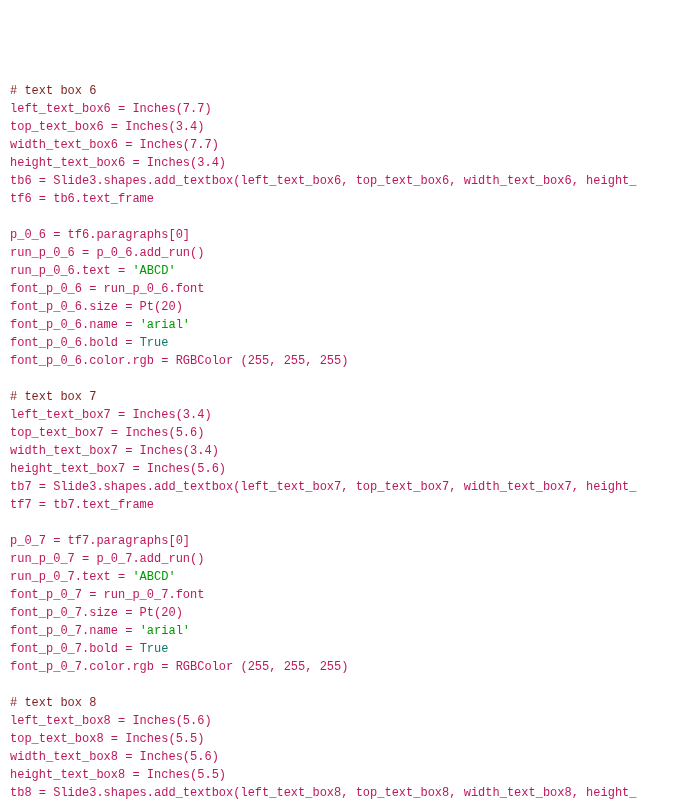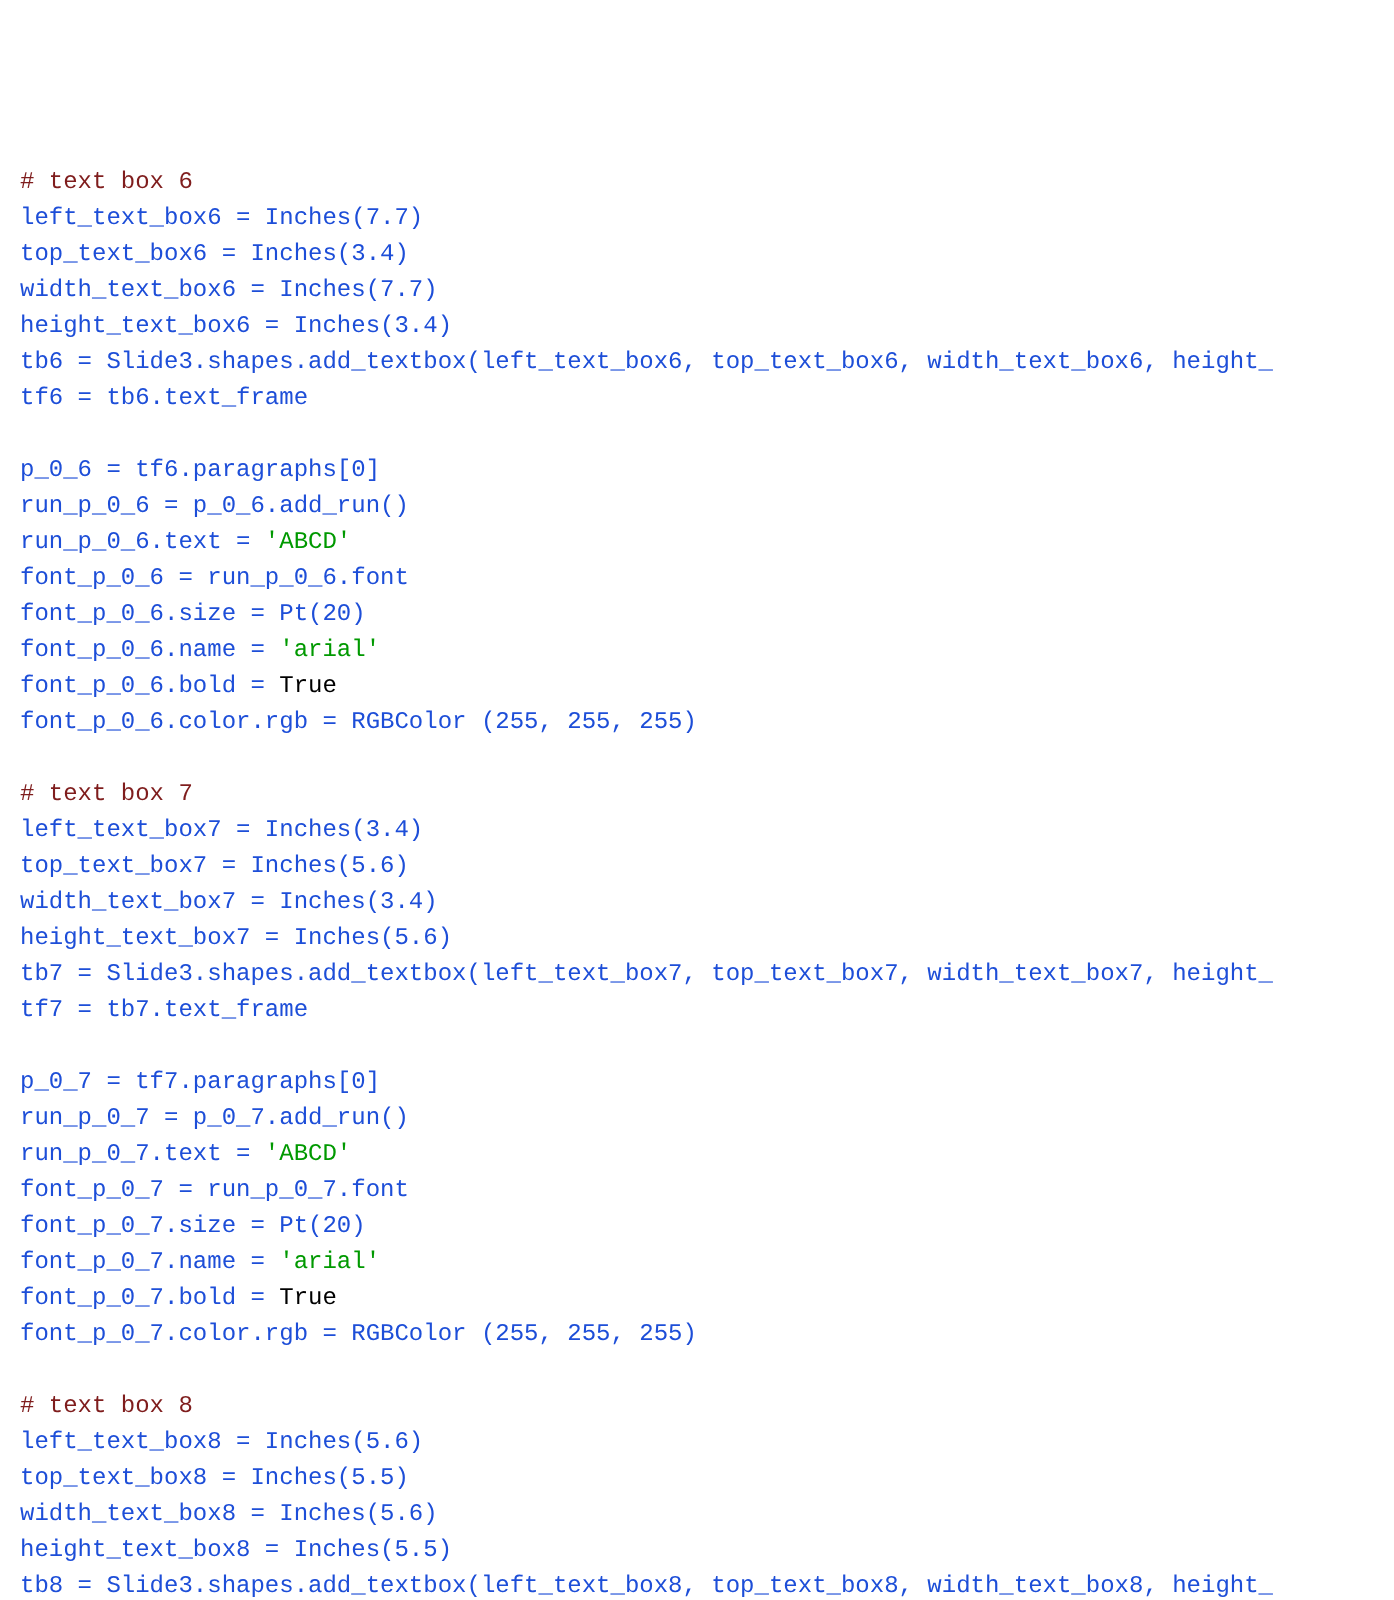--- a/index.html
+++ b/index.html
@@ -7,22 +7,22 @@
     padding: 10px;
     font-family: "Courier New", monospace;
     font-size: 12px;
     line-height: 1.5;
     color: #000;
     background: #fff;
     white-space: pre;
   }
   .comment { color: #7f1d1d; }
   .str { color: #009900; text-align: right; }
-  .const { color: #000000; }
-  .ident { color: #1d4ed8; margin-top: 10px; }
+  .const { color: #0f766e; }
+  .ident { color: #be185d; margin-top: 10px; }
 </style>
 </head>
 <body>
 
 
 
 <div id="code"><div><span class="comment"># text box 6</span></div><div><span class="ident">left_text_box6 = Inches(7.7)</span></div><div><span class="ident">top_text_box6 = Inches(3.4)</span></div><div><span class="ident">width_text_box6 = Inches(7.7)</span></div><div><span class="ident">height_text_box6 = Inches(3.4)</span></div><div><span class="ident">tb6 = Slide3.shapes.add_textbox(left_text_box6, top_text_box6, width_text_box6, height_</span></div><div><span class="ident">tf6 = tb6.text_frame</span></div><div>&nbsp;</div><div><span class="ident">p_0_6 = tf6.paragraphs[0]</span></div><div><span class="ident">run_p_0_6 = p_0_6.add_run()</span></div><div><span class="ident">run_p_0_6.text = </span><span class="str">'ABCD'</span></div><div><span class="ident">font_p_0_6 = run_p_0_6.font</span></div><div><span class="ident">font_p_0_6.size = Pt(20)</span></div><div><span class="ident">font_p_0_6.name = </span><span class="str">'arial'</span></div><div><span class="ident">font_p_0_6.bold = </span><span class="const">True</span></div><div><span class="ident">font_p_0_6.color.rgb = RGBColor (255, 255, 255)</span></div><div>&nbsp;</div><div><span class="comment"># text box 7</span></div><div><span class="ident">left_text_box7 = Inches(3.4)</span></div><div><span class="ident">top_text_box7 = Inches(5.6)</span></div><div><span class="ident">width_text_box7 = Inches(3.4)</span></div><div><span class="ident">height_text_box7 = Inches(5.6)</span></div><div><span class="ident">tb7 = Slide3.shapes.add_textbox(left_text_box7, top_text_box7, width_text_box7, height_</span></div><div><span class="ident">tf7 = tb7.text_frame</span></div><div>&nbsp;</div><div><span class="ident">p_0_7 = tf7.paragraphs[0]</span></div><div><span class="ident">run_p_0_7 = p_0_7.add_run()</span></div><div><span class="ident">run_p_0_7.text = </span><span class="str">'ABCD'</span></div><div><span class="ident">font_p_0_7 = run_p_0_7.font</span></div><div><span class="ident">font_p_0_7.size = Pt(20)</span></div><div><span class="ident">font_p_0_7.name = </span><span class="str">'arial'</span></div><div><span class="ident">font_p_0_7.bold = </span><span class="const">True</span></div><div><span class="ident">font_p_0_7.color.rgb = RGBColor (255, 255, 255)</span></div><div>&nbsp;</div><div><span class="comment"># text box 8</span></div><div><span class="ident">left_text_box8 = Inches(5.6)</span></div><div><span class="ident">top_text_box8 = Inches(5.5)</span></div><div><span class="ident">width_text_box8 = Inches(5.6)</span></div><div><span class="ident">height_text_box8 = Inches(5.5)</span></div><div><span class="ident">tb8 = Slide3.shapes.add_textbox(left_text_box8, top_text_box8, width_text_box8, height_</span></div></div>
 
 
 

